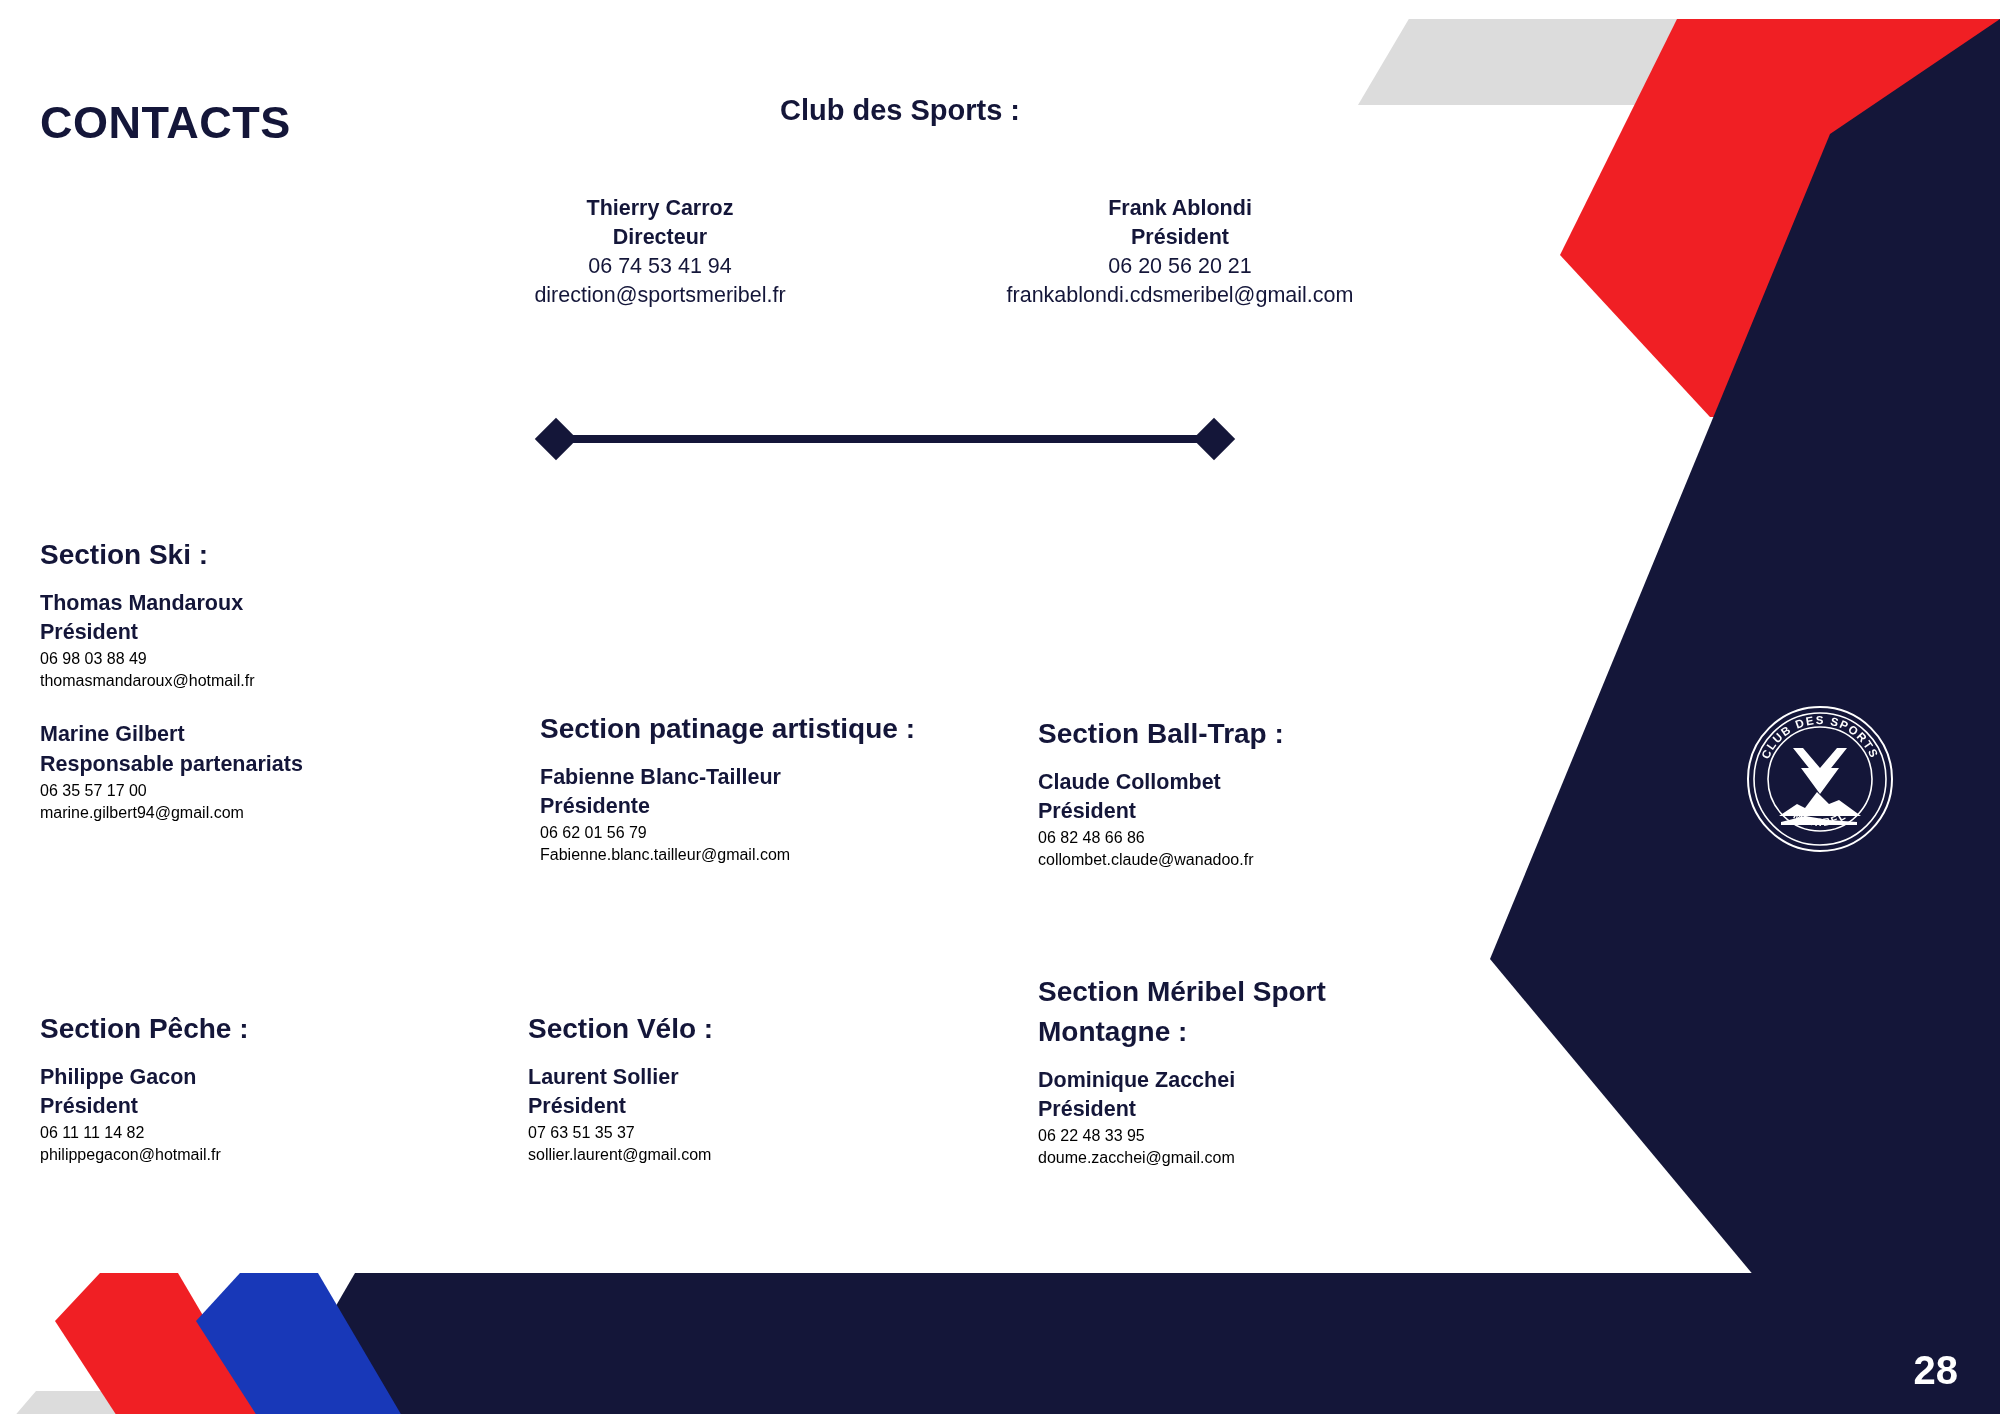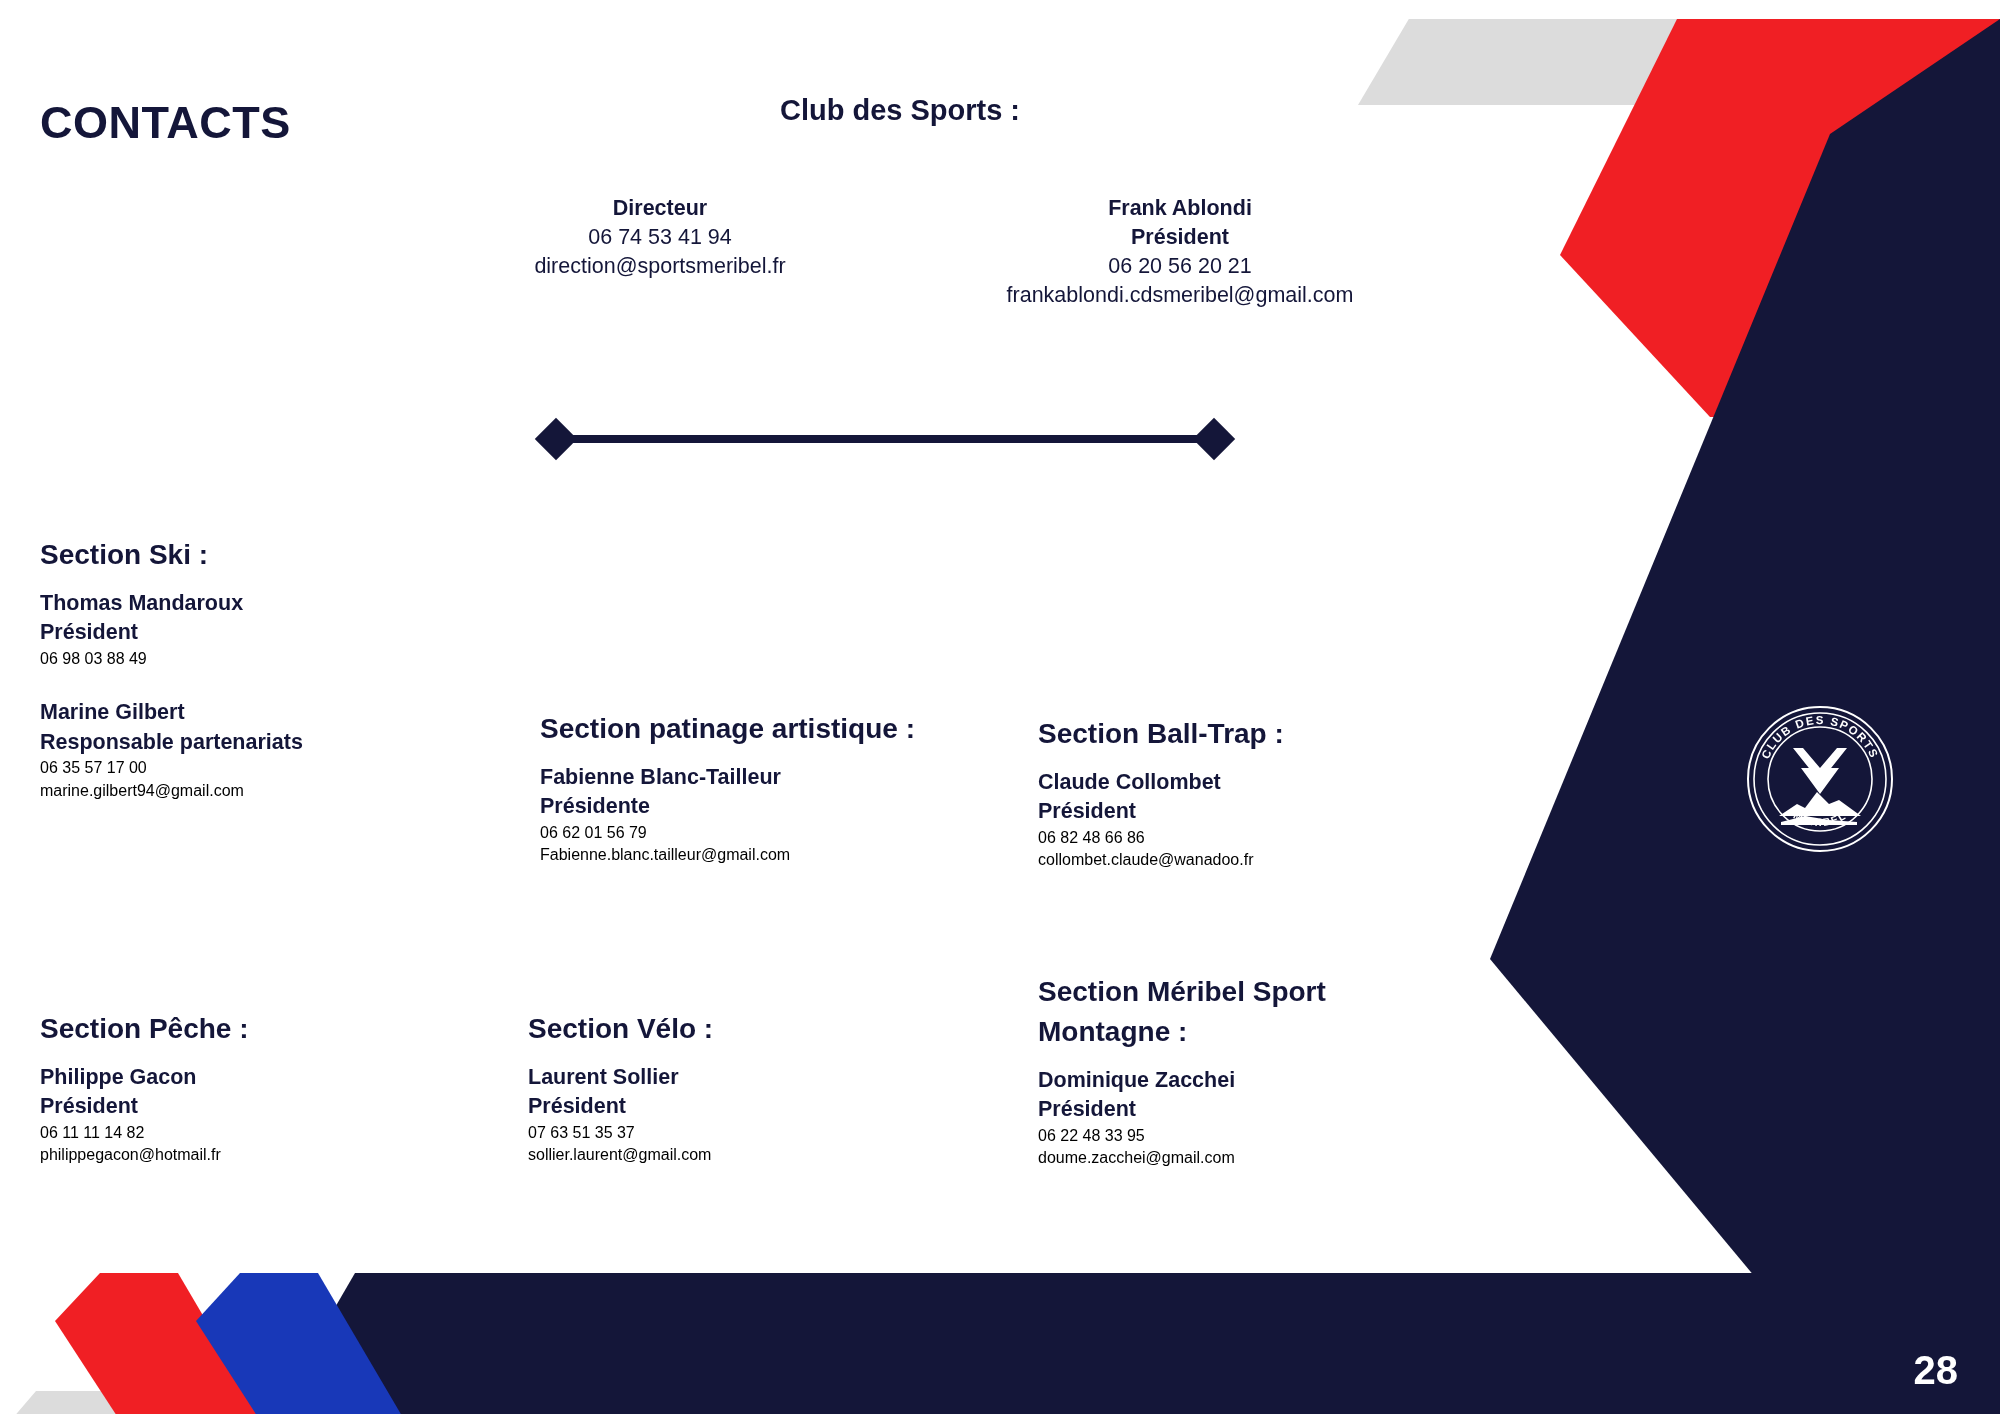--- a/index.html
+++ b/index.html
@@ -187,20 +187,21 @@
   <div class="deco deco-grey-bottom"></div>
   <div class="deco deco-red-bottom"></div>
   <div class="deco deco-blue-bottom"></div>
 
   <div class="page-title">CONTACTS</div>
 
   <div class="club-header">Club des Sports :</div>
 
   <div class="club-people">
     <div class="club-person">
+      <div class="name">Thierry Carroz</div>
       <div class="role">Directeur</div>
       <div class="phone">06 74 53 41 94</div>
       <div class="email">direction@sportsmeribel.fr</div>
     </div>
     <div class="club-person">
       <div class="name">Frank Ablondi</div>
       <div class="role">Président</div>
       <div class="phone">06 20 56 20 21</div>
       <div class="email">frankablondi.cdsmeribel@gmail.com</div>
     </div>
@@ -211,20 +212,21 @@
     <div class="bar"></div>
     <div class="dia right"></div>
   </div>
 
   <div class="section sec-ski">
     <h3>Section Ski :</h3>
     <div class="contact">
       <div class="name">Thomas Mandaroux</div>
       <div class="role">Président</div>
       <div class="phone">06 98 03 88 49</div>
+      <div class="email">thomasmandaroux@hotmail.fr</div>
     </div>
     <div class="contact">
       <div class="name">Marine Gilbert</div>
       <div class="role">Responsable partenariats</div>
       <div class="phone">06 35 57 17 00</div>
       <div class="email">marine.gilbert94@gmail.com</div>
     </div>
   </div>
 
   <div class="section sec-patinage">

